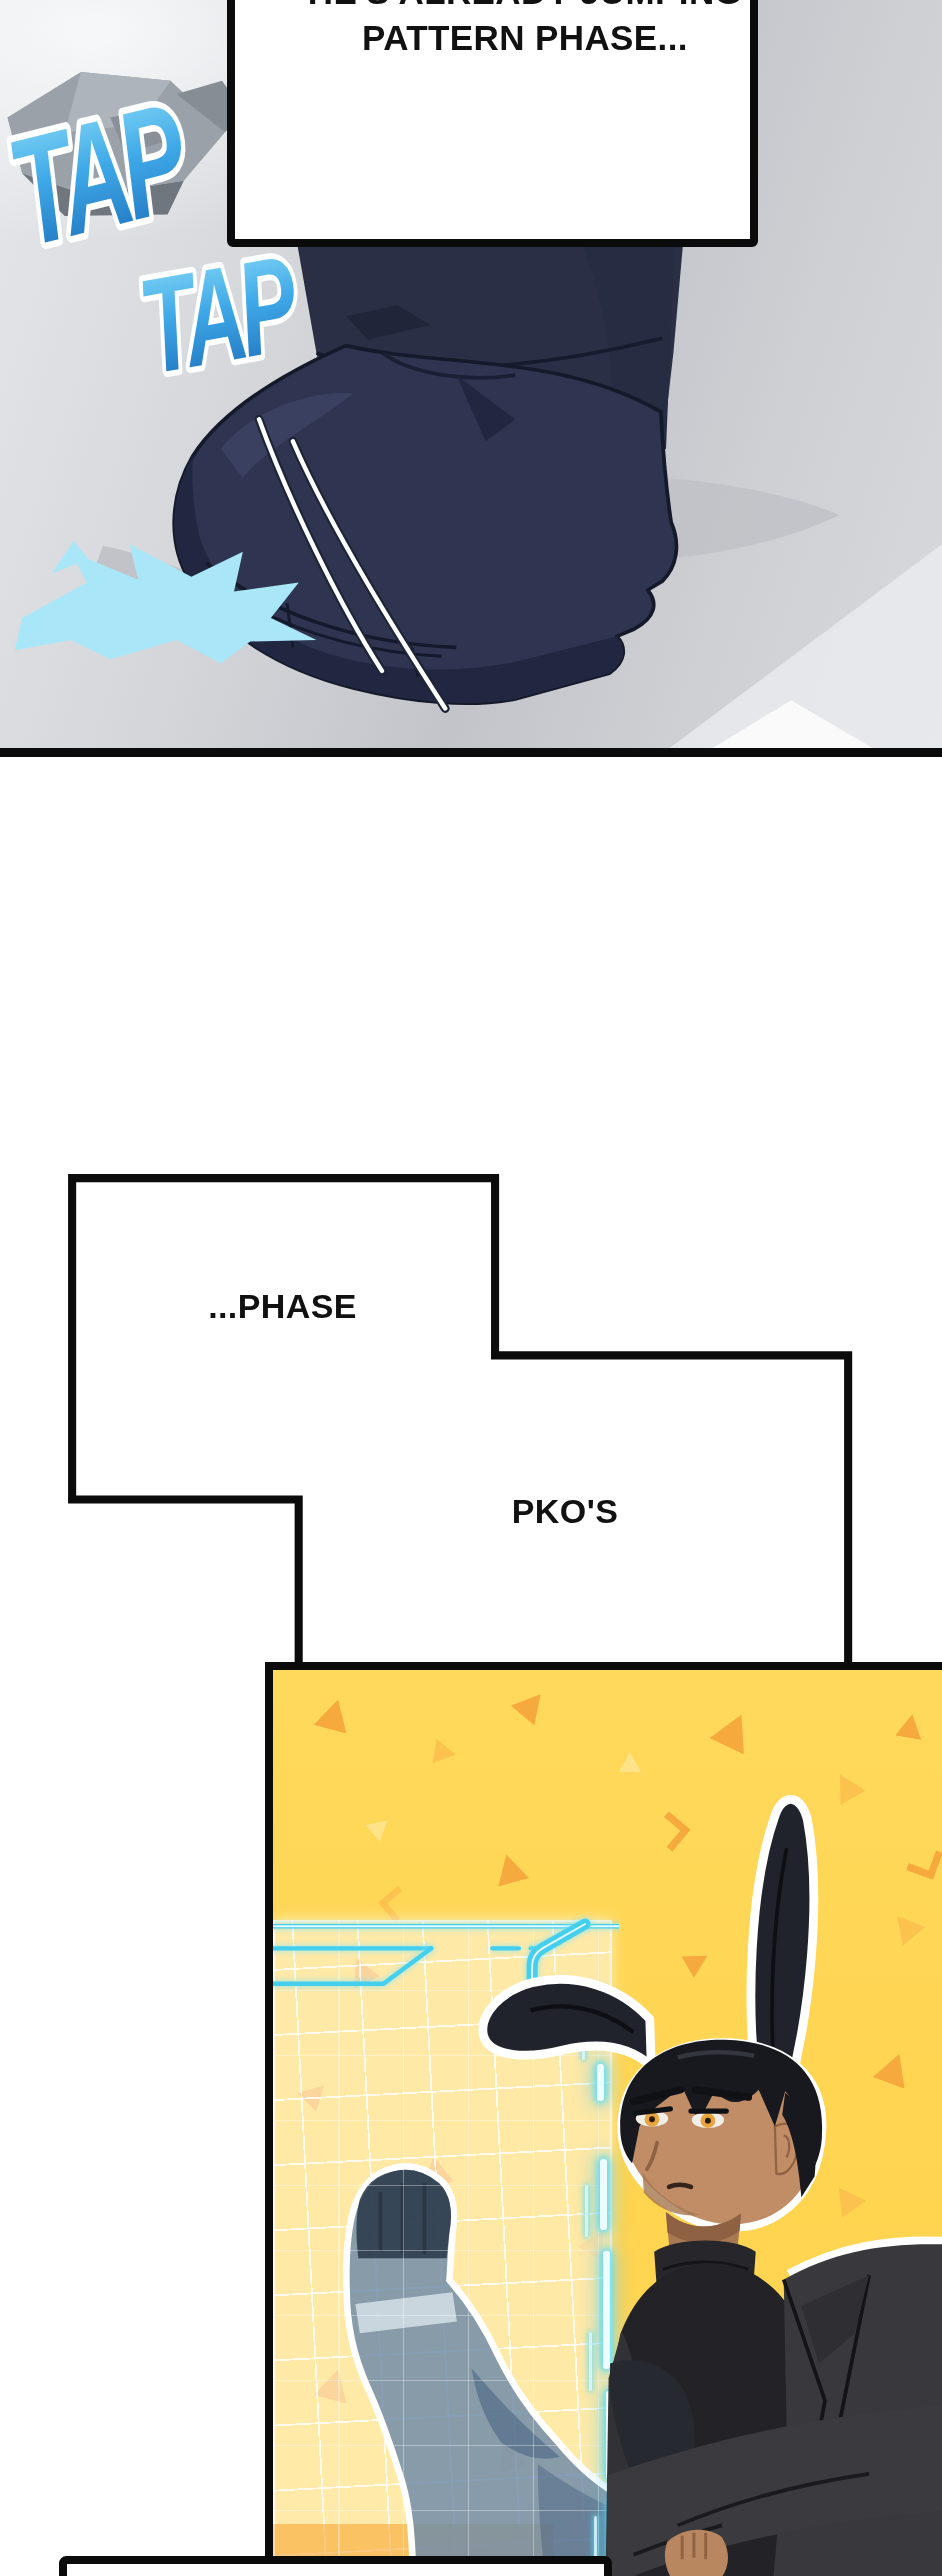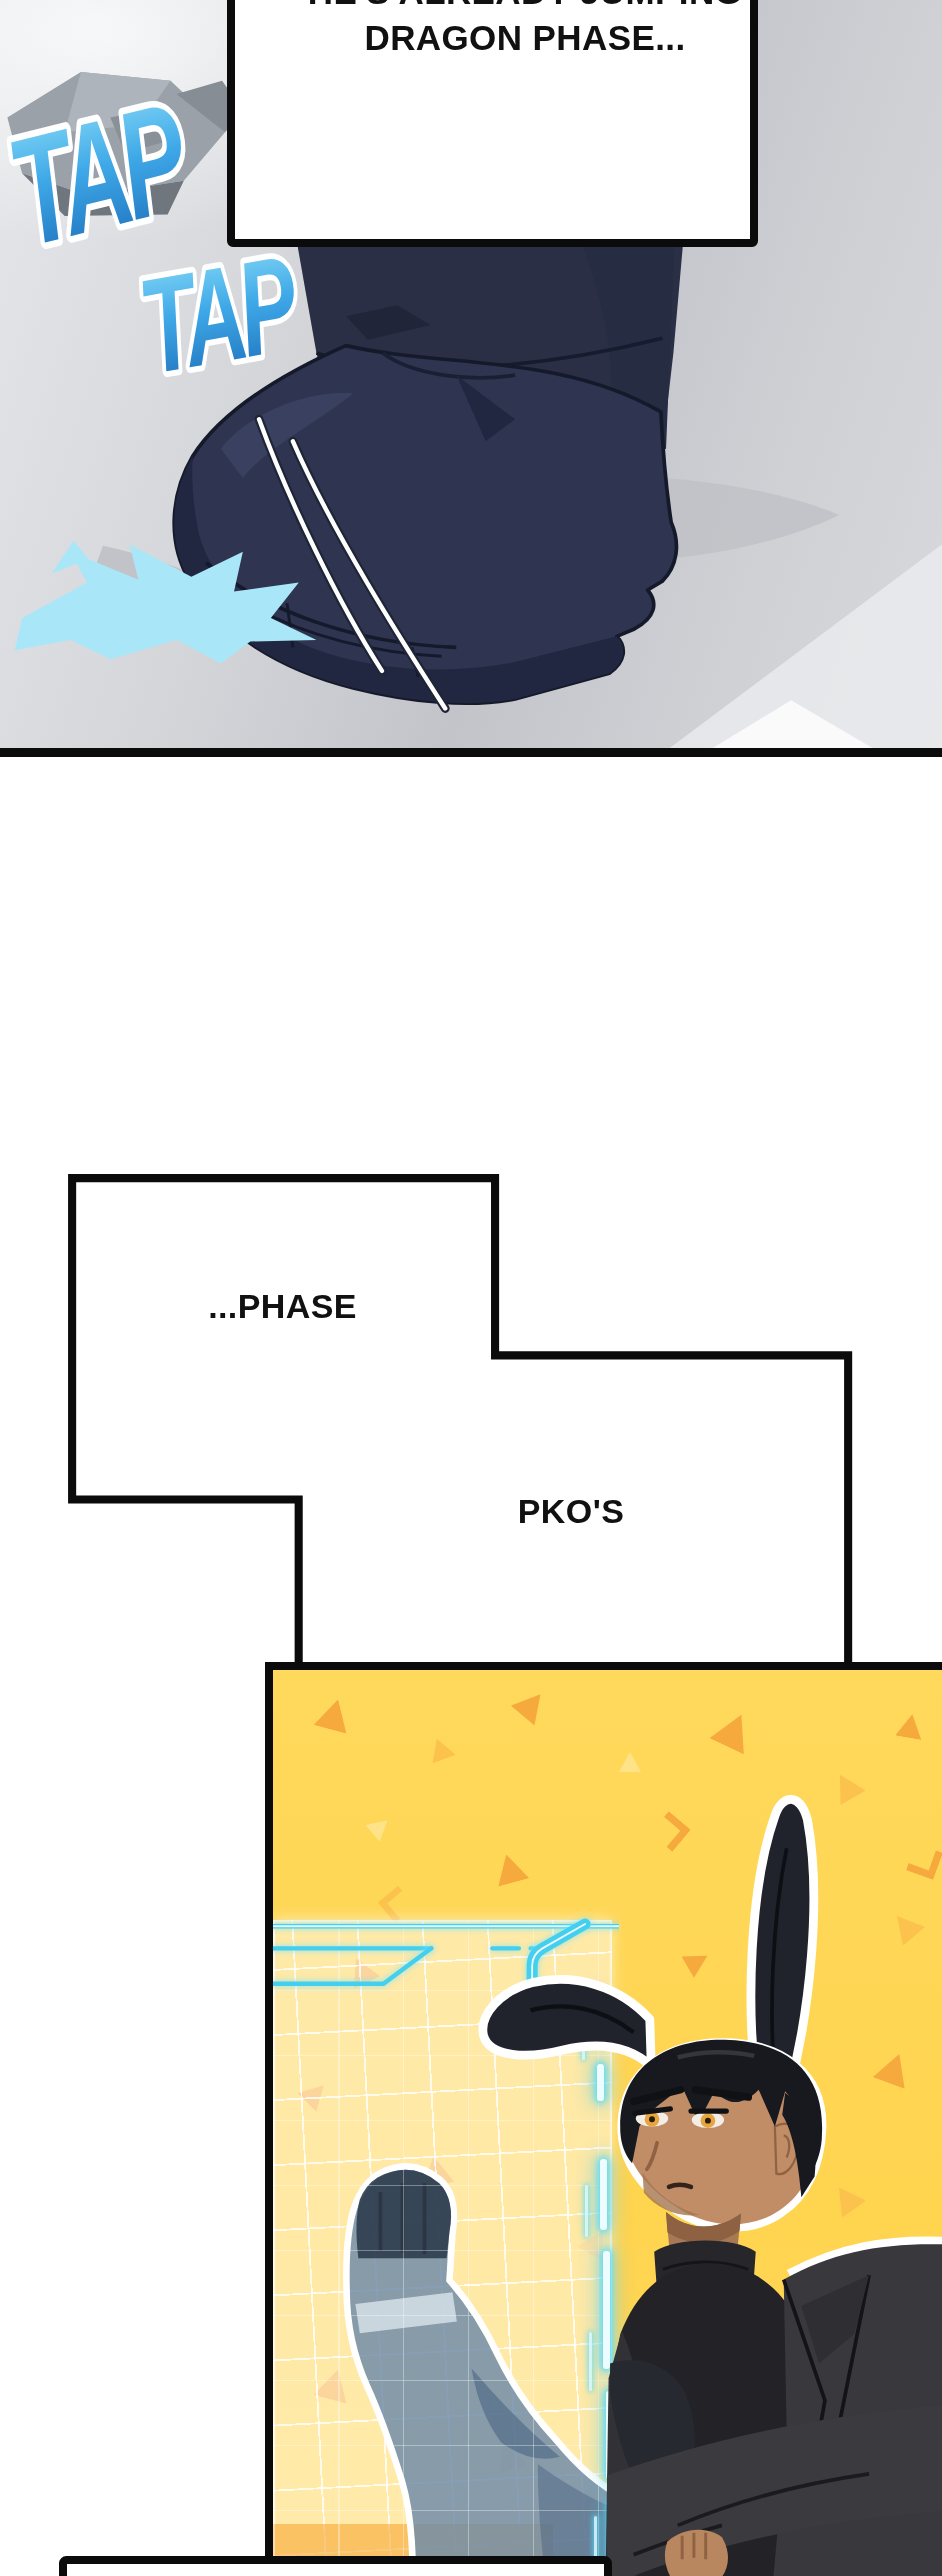--- a/index.html
+++ b/index.html
@@ -16,21 +16,21 @@
   .art{display:block;}
 
   
   .bubble{background:#ffffff;border:8px solid #0b0b0b;border-radius:5.9px;box-sizing:border-box;}
   .btext{position:absolute;left:0;right:0;text-align:center;color:#111111;
          font-weight:bold;letter-spacing:0.4px;white-space:nowrap;}
   .b0{left:227px;top:-55px;width:531px;height:302px;}
   .b0 .btext{top:15.5px;font-size:35px;line-height:46px;padding-left:65px;}
 
   .bthanks{left:71px;top:1282px;width:423px;font-size:34px;line-height:49px;}
-  .bpko{left:296px;top:1483px;width:550px;font-size:34px;line-height:56px;}
+  .bpko{left:290px;top:1483px;width:550px;font-size:34px;line-height:56px;}
 
   .b4{left:59px;top:2556px;width:553px;height:81px;border-radius:7.4px;}
 
   
   .panel3{left:265px;top:1662px;width:677px;height:914px;box-sizing:border-box;
           border-left:8px solid #0b0b0b;border-top:8px solid #0b0b0b;overflow:hidden;
           background:linear-gradient(180deg,#ffd95c 0%,#ffd44f 60%,#ffd95c 100%);}
   .p3-inner{position:absolute;left:0;top:0;width:669px;height:906px;overflow:hidden;}
   .tri{position:absolute;clip-path:polygon(50% 0,0 100%,100% 100%);}
   .chev{position:absolute;clip-path:polygon(0 0,100% 0,100% 26%,26% 26%,26% 100%,0 100%);}
@@ -122,21 +122,21 @@
         </linearGradient>
       </defs>
       <text transform="translate(38,255) rotate(-14) scale(0.82,1.30)" font-family="Liberation Sans, sans-serif" font-weight="bold" font-style="italic" font-size="160" letter-spacing="-10" fill="url(#tapGrad)" stroke="#ffffff" stroke-width="14" stroke-linejoin="round" paint-order="stroke">TAP</text>
       <text transform="translate(205,428) rotate(-10) scale(0.78,1.22)" font-family="Liberation Sans, sans-serif" font-weight="bold" font-style="italic" font-size="150" letter-spacing="-9" fill="url(#tapGrad)" stroke="#ffffff" stroke-width="13" stroke-linejoin="round" paint-order="stroke">TAP</text>
     </svg>
   </div>
 
   <div class="abs bubble b0">
     <div class="btext">
       <div>HE'S ALREADY JUMPING</div>
-      <div>DRAGON PHASE...</div>
+      <div>PATTERN PHASE...</div>
     </div>
   </div>
 
   <svg class="abs" style="left:63px;top:1170px;" width="795" height="548" viewBox="0 0 1080 745">
     <path d="M12,11 H587 V252 H1067 V730 H320 V448 H12 Z" fill="#ffffff" stroke="#0b0b0b" stroke-width="11" stroke-linejoin="miter"></path>
   </svg>
   <div class="abs btext bthanks">
     <div>...PHASE</div>
   </div>
   <div class="abs btext bpko">

